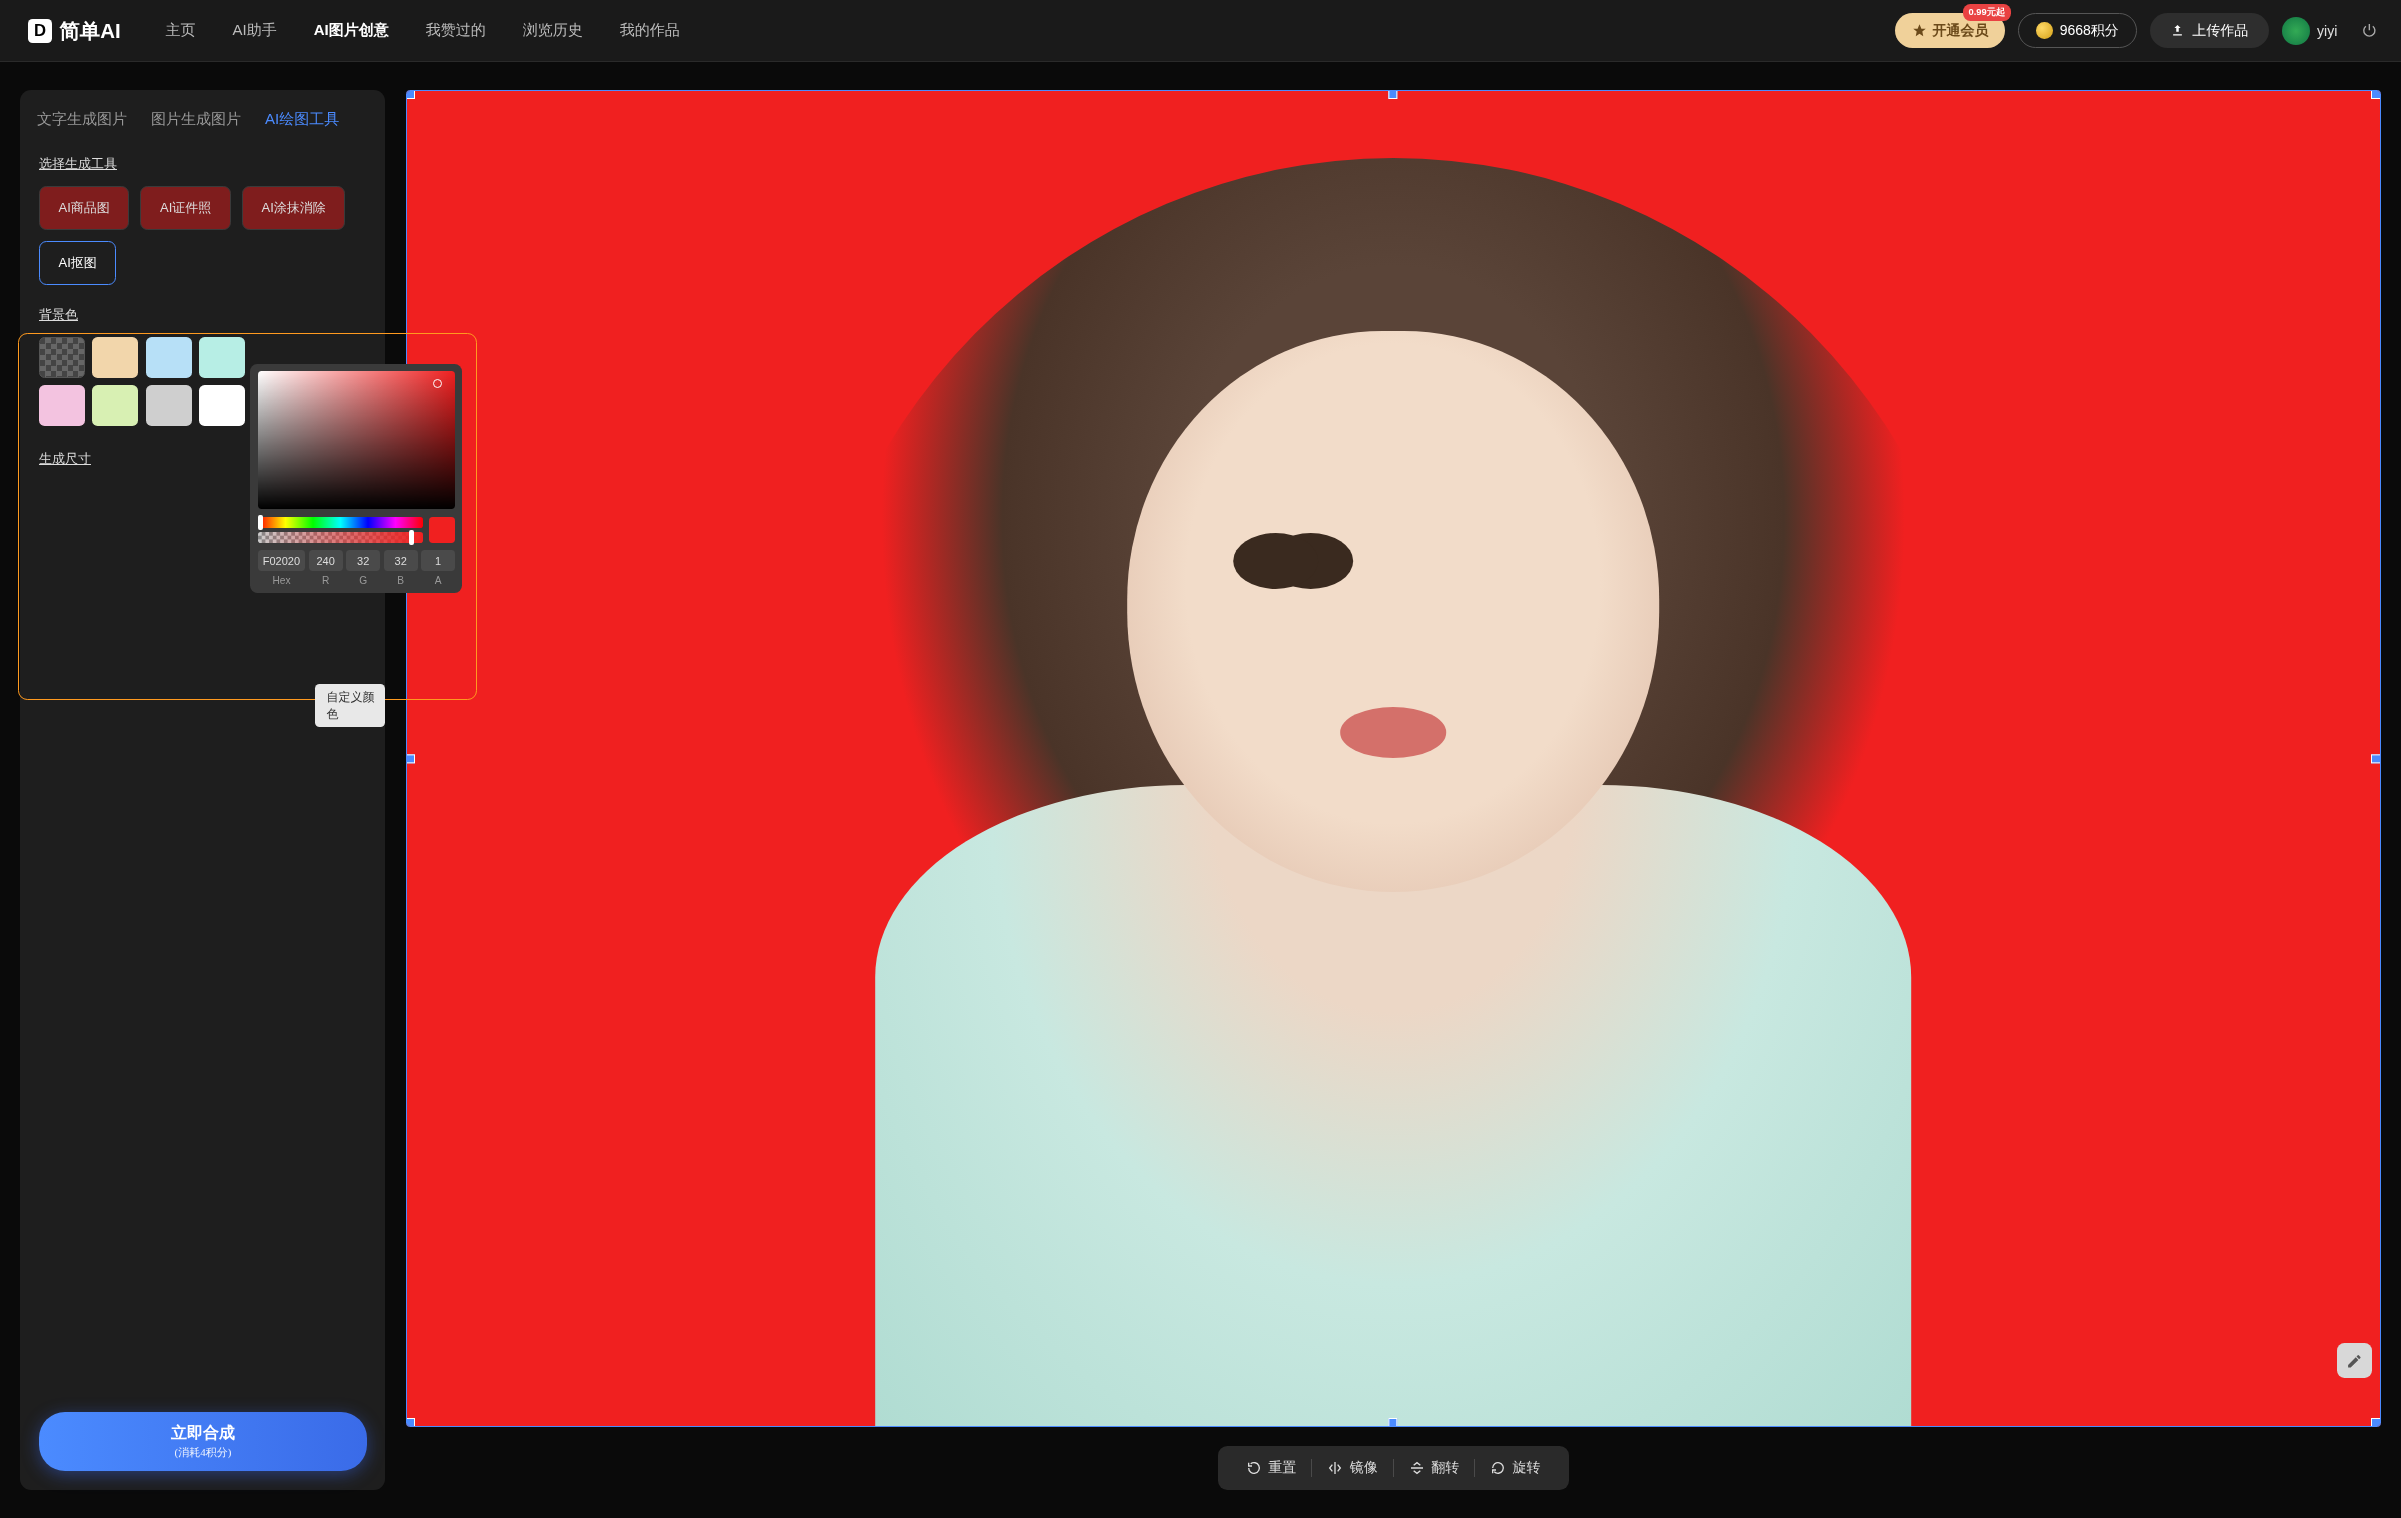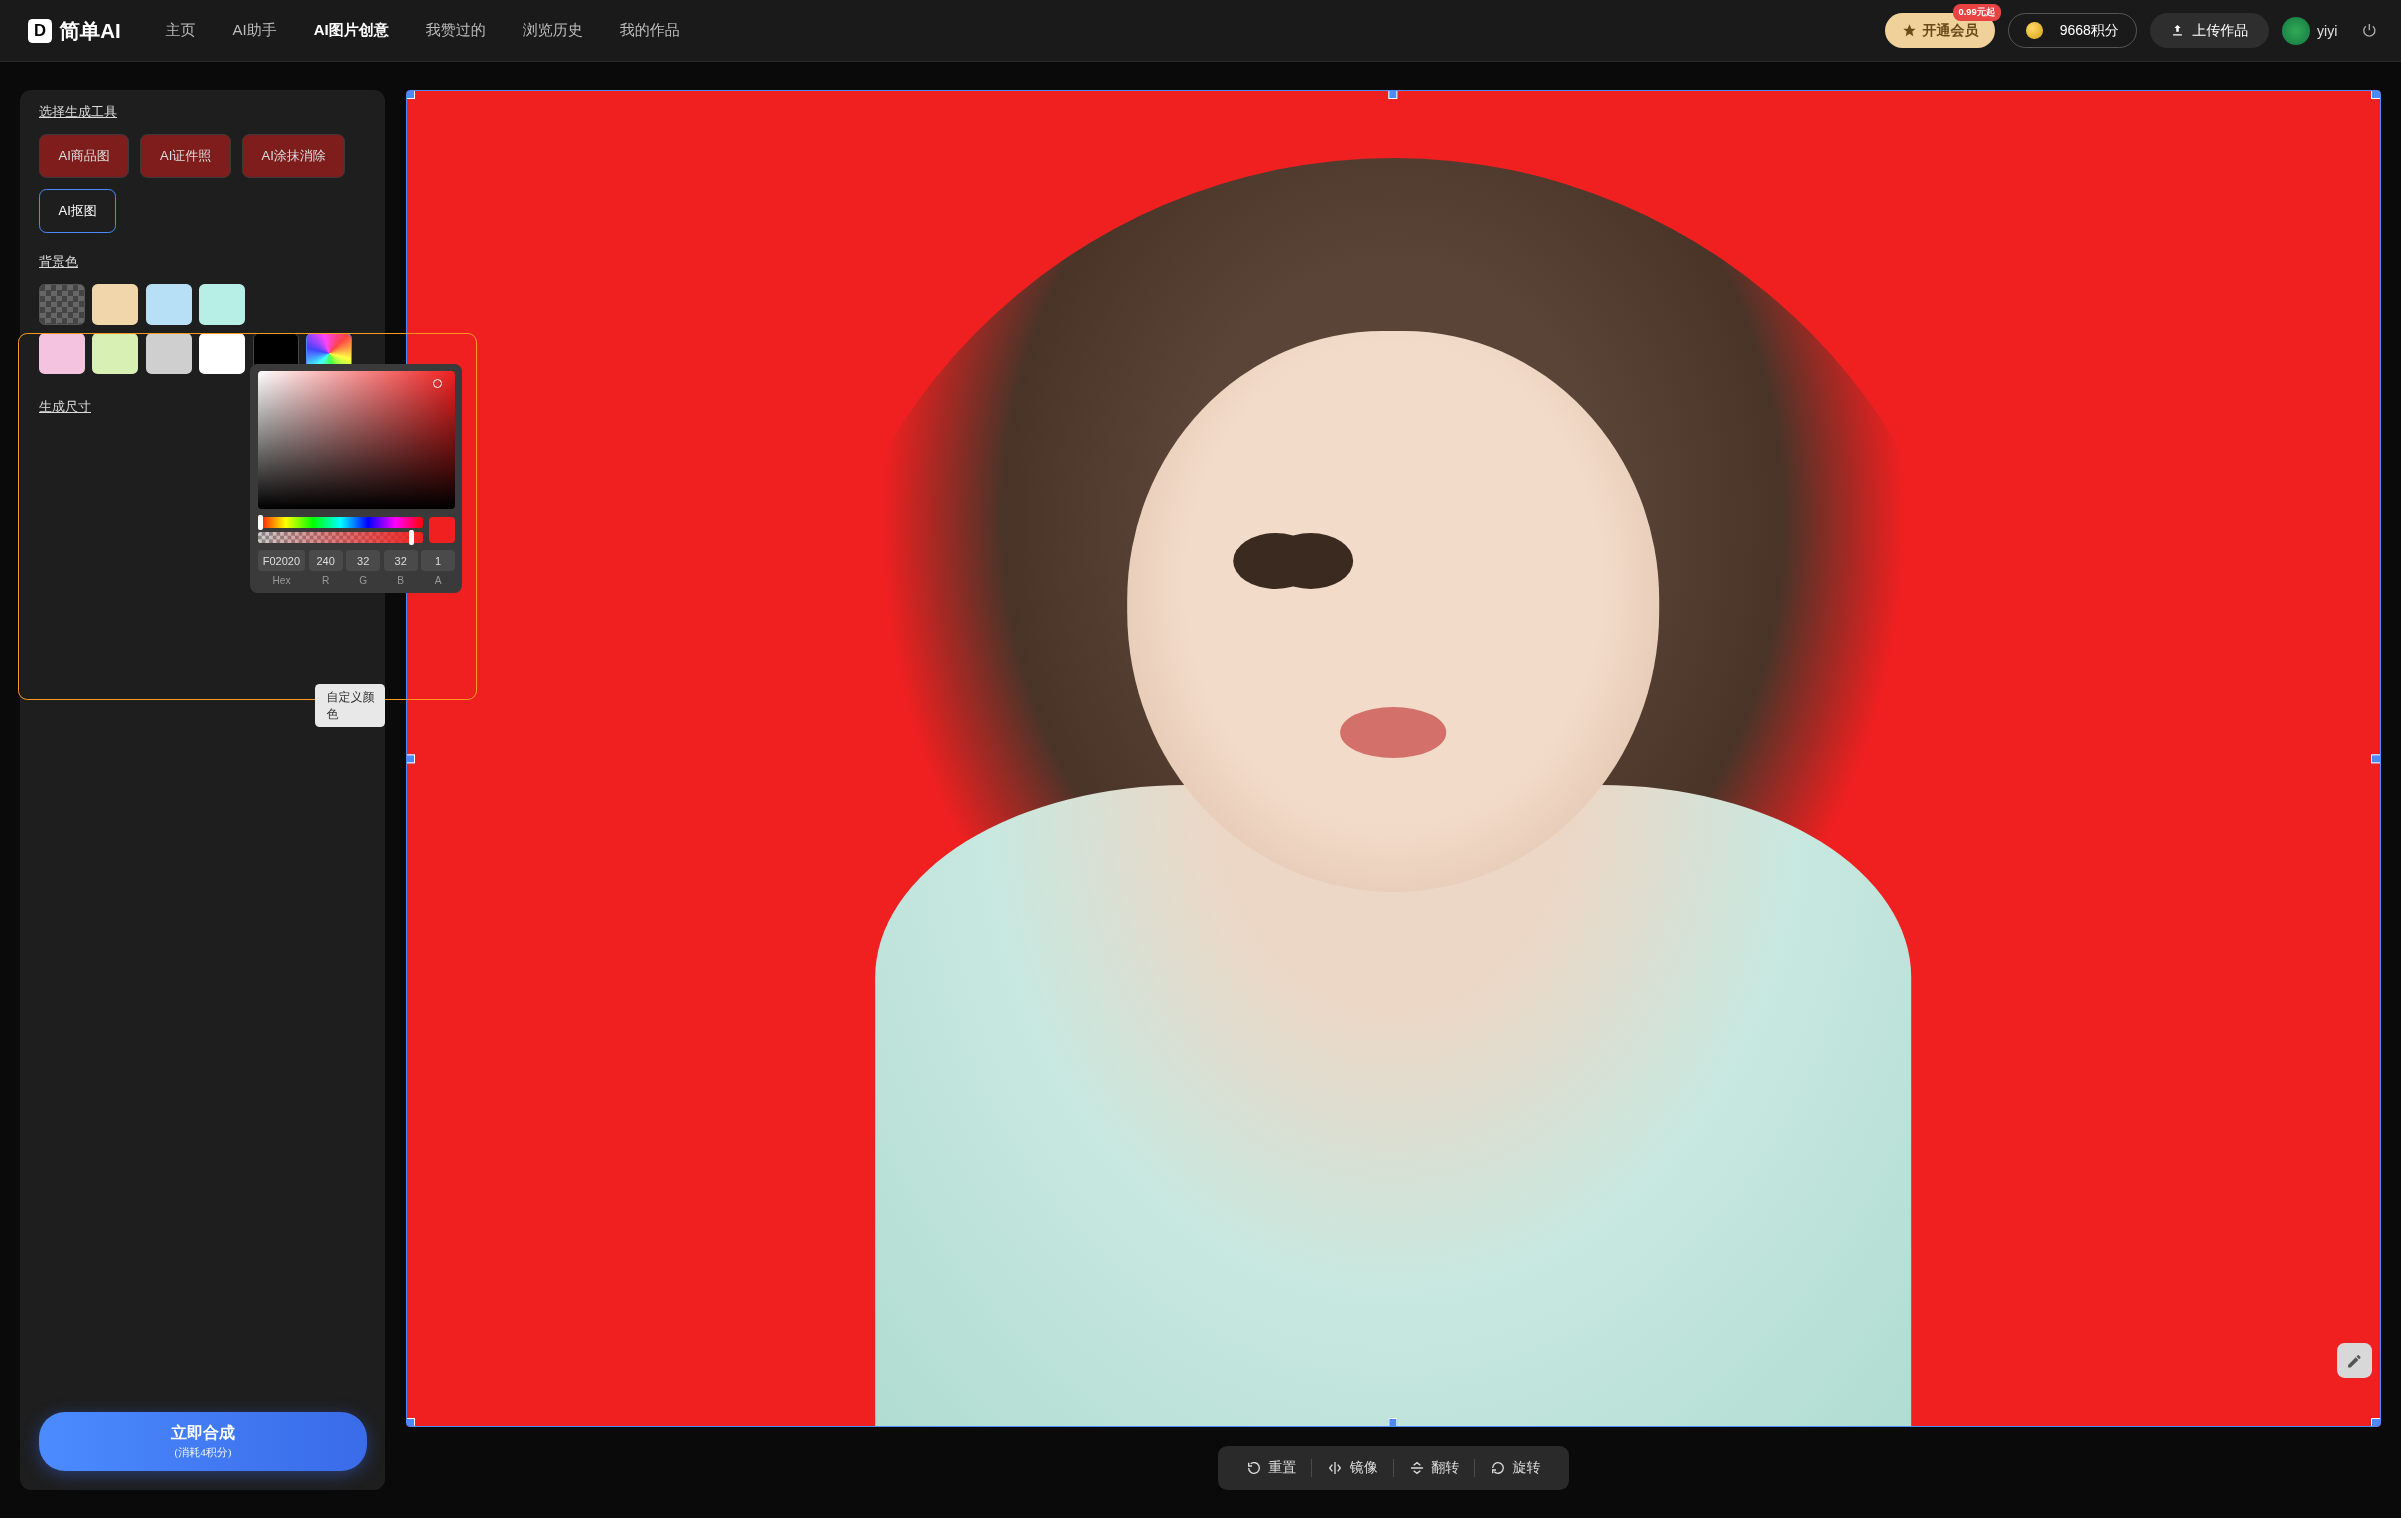--- a/index.html
+++ b/index.html
@@ -7,21 +7,21 @@
 .header { height: 62px; background: #1a1a1a; display: flex; align-items: center; padding: 0 23px 0 28px; border-bottom: 0.9px solid #2a2a2a; }
 .logo { display: flex; align-items: center; gap: 7.4px; font-size: 20.4px; font-weight: bold; color: #fff; }
 .logo-icon { width: 24px; height: 24px; background: #fff; border-radius: 4.6px; display: flex; align-items: center; justify-content: center; color: #000; font-weight: 900; font-size: 16.7px; }
 .nav { display: flex; gap: 37px; margin-left: 45px; }
 .nav-item { font-size: 15px; color: #bbb; cursor: pointer; }
 .nav-item.active { color: #fff; font-weight: 600; }
 .spacer { flex: 1; }
 .header-actions { display: flex; align-items: center; gap: 13px; }
 .vip-btn { background: #f0d19a; color: #6b4a1a; padding: 8.4px 16.7px; border-radius: 18.6px; font-size: 14px; display: flex; align-items: center; gap: 5.6px; cursor: pointer; position: relative; font-weight: 600; }
 .vip-badge { position: absolute; top: -9.3px; right: -5.6px; background: #e94242; color: #fff; font-size: 9.3px; padding: 1.9px 5.6px; border-radius: 7.4px; text-align: right; }
-.points-btn { border: 0.9px solid #555; padding: 7.4px 16.7px; border-radius: 18.6px; font-size: 14px; display: flex; align-items: center; gap: 17px; cursor: pointer; color: #fff; }
+.points-btn { border: 0.9px solid #555; padding: 7.4px 16.7px; border-radius: 18.6px; font-size: 14px; display: flex; align-items: center; gap: 7px; cursor: pointer; color: #fff; }
 .coin { width: 16.7px; height: 16.7px; background: radial-gradient(circle at 35% 35%, #ffd966, #d4a017); border-radius: 50%; display: inline-block; }
 .upload-btn { background: #2e2e2e; padding: 8.4px 20.4px; border-radius: 18.6px; font-size: 14px; display: flex; align-items: center; gap: 7.4px; cursor: pointer; color: #fff; }
 .avatar { width: 28px; height: 28px; border-radius: 50%; background: radial-gradient(circle, #3a5, #174); }
 .user-info { display: flex; align-items: center; gap: 7.4px; font-size: 14px; }
 .power-icon { color: #999; margin-left: 11px; cursor: pointer; }
 
 .main { display: flex; padding: 28px 20.4px; gap: 20.4px; height: calc(100vh - 62px); }
 .sidebar { width: 365px; background: #1e1e1e; border-radius: 11px; padding: 0; display: flex; flex-direction: column; position: relative; }
 .tabs { display: flex; padding: 13px 16.7px 0 16.7px; gap: 24px; }
 .tab { font-size: 15px; color: #999; padding: 7.4px 0 13px 0; cursor: pointer; }
@@ -128,20 +128,25 @@
       <svg width="16.7" height="16.7" viewBox="0 0 24 24">
           <path fill="none" stroke="#aaa" stroke-width="2" d="M12 3v9M7 6a8 8 0 1 0 10 0"></path>
         </svg>
     </span>
   </div>
 </div>
 
 <div class="main">
   <aside class="sidebar">
     <div class="orange-box"></div>
+    <div class="tabs">
+      <div class="tab">文字生成图片</div>
+      <div class="tab">图片生成图片</div>
+      <div class="tab active">AI绘图工具</div>
+    </div>
     <div class="section">
       <div class="section-title">选择生成工具</div>
       <div class="tool-grid">
         <div class="tool-btn">AI商品图</div>
         <div class="tool-btn">AI证件照</div>
         <div class="tool-btn">AI涂抹消除</div>
         <div class="tool-btn active">AI抠图</div>
       </div>
     </div>
     <div class="section swatches">

